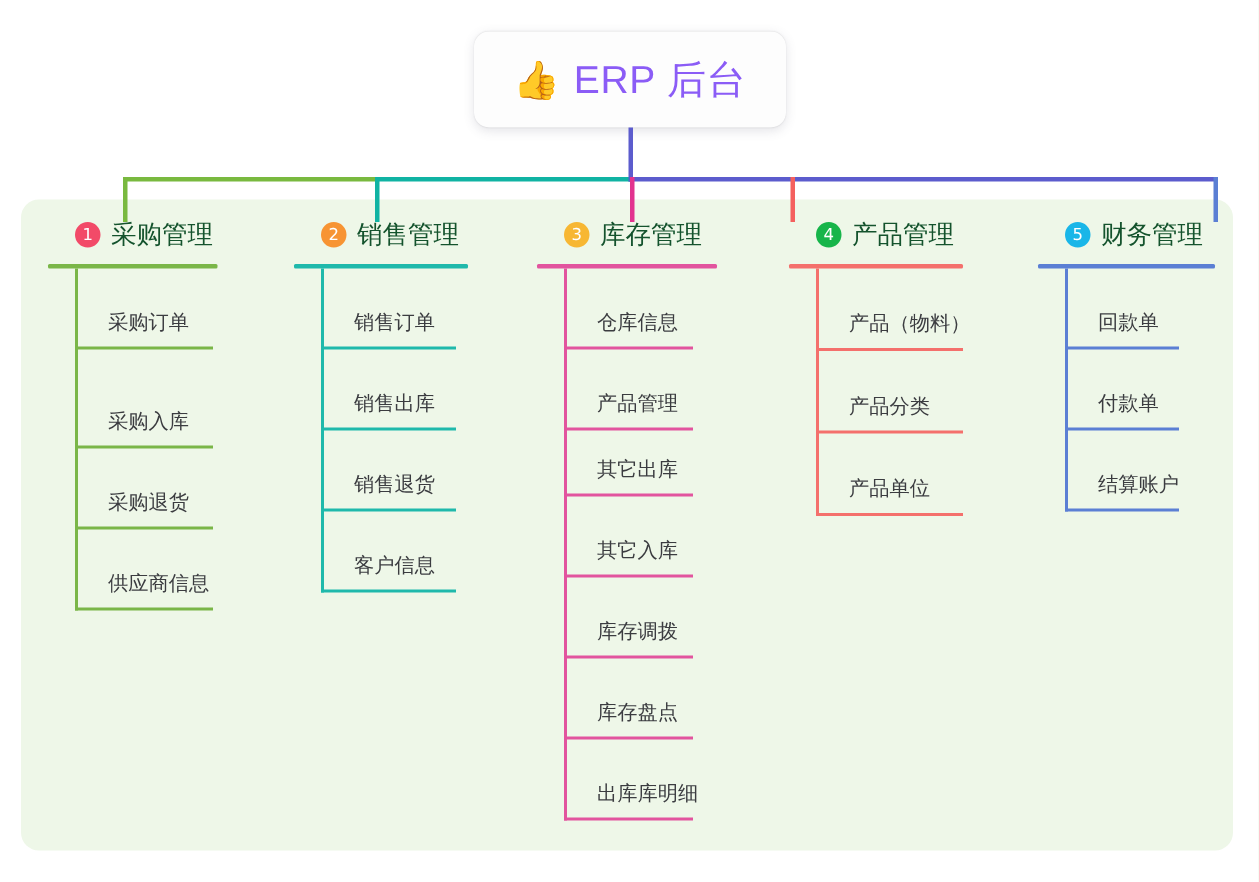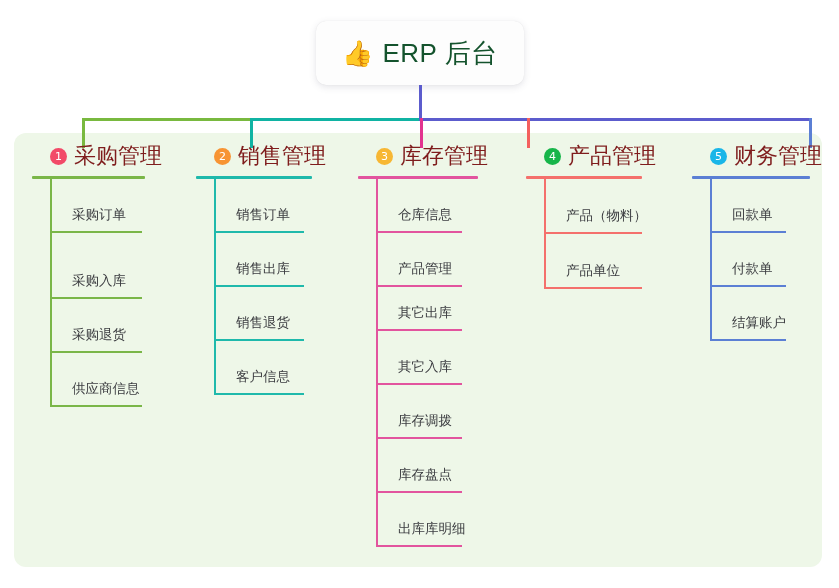--- a/index.html
+++ b/index.html
@@ -14,40 +14,40 @@
   
   .root-card{
     position:absolute;left:316px;top:21px;width:208px;height:64px;
     background:#fdfdfd;border-radius:10px;
     box-shadow:0 2px 7px rgba(90,90,110,.16), 0 0 1px rgba(0,0,0,.10);
     display:flex;align-items:center;justify-content:center;
     box-sizing:border-box;
   }
   .root-emoji{font-size:25px;line-height:1;margin-right:9px;
     font-family:"DejaVu Sans",sans-serif;}
-  .root-title{font-size:26px;color:#14532d;letter-spacing:.5px;white-space:nowrap;}
+  .root-title{font-size:26px;color:#8b5cf6;letter-spacing:.5px;white-space:nowrap;}
 
   
   .seg{position:absolute;}
 
   
   .panel{
     position:absolute;left:14px;top:133px;width:808px;height:434px;
     background:#eef7e8;border-radius:12px;
   }
 
   
   .col{position:absolute;top:143px;}
   .col-head{display:flex;align-items:center;height:26px;padding-left:18px;box-sizing:border-box;}
   .badge{
     width:17px;height:17px;border-radius:50%;
     color:#fff;font-size:11px;line-height:17px;text-align:center;
     font-family:"DejaVu Sans",sans-serif;flex:none;
   }
-  .col-title{font-size:22px;color:#7f1d1d;margin-left:7px;white-space:nowrap;}
+  .col-title{font-size:17px;color:#14532d;margin-left:7px;white-space:nowrap;}
   .head-rule{height:3px;margin-top:7px;border-radius:1px;}
 
   
   .leaves{position:relative;margin-top:0;padding-left:18px;box-sizing:border-box;}
   .spine{position:absolute;left:18px;top:0;bottom:0;width:2px;}
   .leaf{position:relative;box-sizing:border-box;padding-left:20px;}
   .leaf-text{font-size:13.5px;color:#3b3c40;white-space:nowrap;
     position:absolute;left:22px;bottom:9px;}
   .leaf-rule{position:absolute;left:0;bottom:0;height:2px;}
 </style>
@@ -172,20 +172,24 @@
           <span class="col-title">产品管理</span>
         </div>
         <div class="head-rule" style="width: 116px; background: rgb(244, 112, 108);"></div>
         <div class="leaves">
           <div class="spine" style="background: rgb(244, 112, 108);"></div>
           <div class="leaf" style="height: 55px;">
             <span class="leaf-text">产品（物料）</span>
             <div class="leaf-rule" style="width: 98px; background: rgb(244, 112, 108);"></div>
           </div>
           <div class="leaf" style="height: 55px;">
+            <span class="leaf-text">产品分类</span>
+            <div class="leaf-rule" style="width: 98px; background: rgb(244, 112, 108);"></div>
+          </div>
+          <div class="leaf" style="height: 55px;">
             <span class="leaf-text">产品单位</span>
             <div class="leaf-rule" style="width: 98px; background: rgb(244, 112, 108);"></div>
           </div>
         </div>
       </div>
       <div class="col" style="left: 692px;">
         <div class="col-head" style="padding-left: 18px;">
           <span class="badge" style="background: rgb(25, 182, 232);">5</span>
           <span class="col-title">财务管理</span>
         </div>

